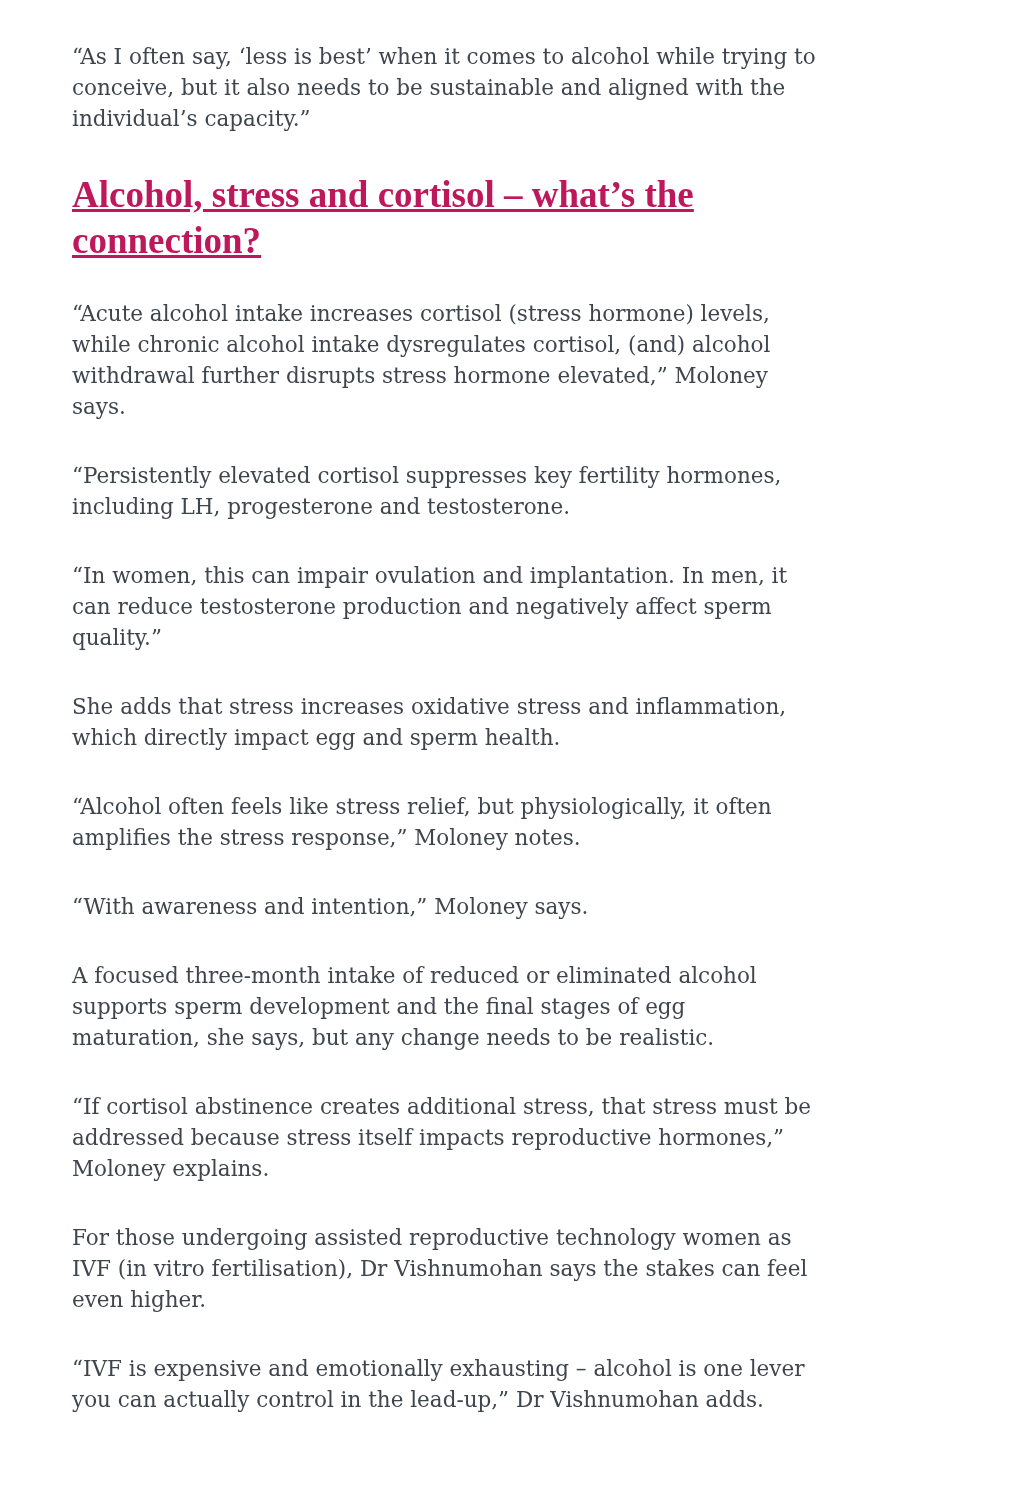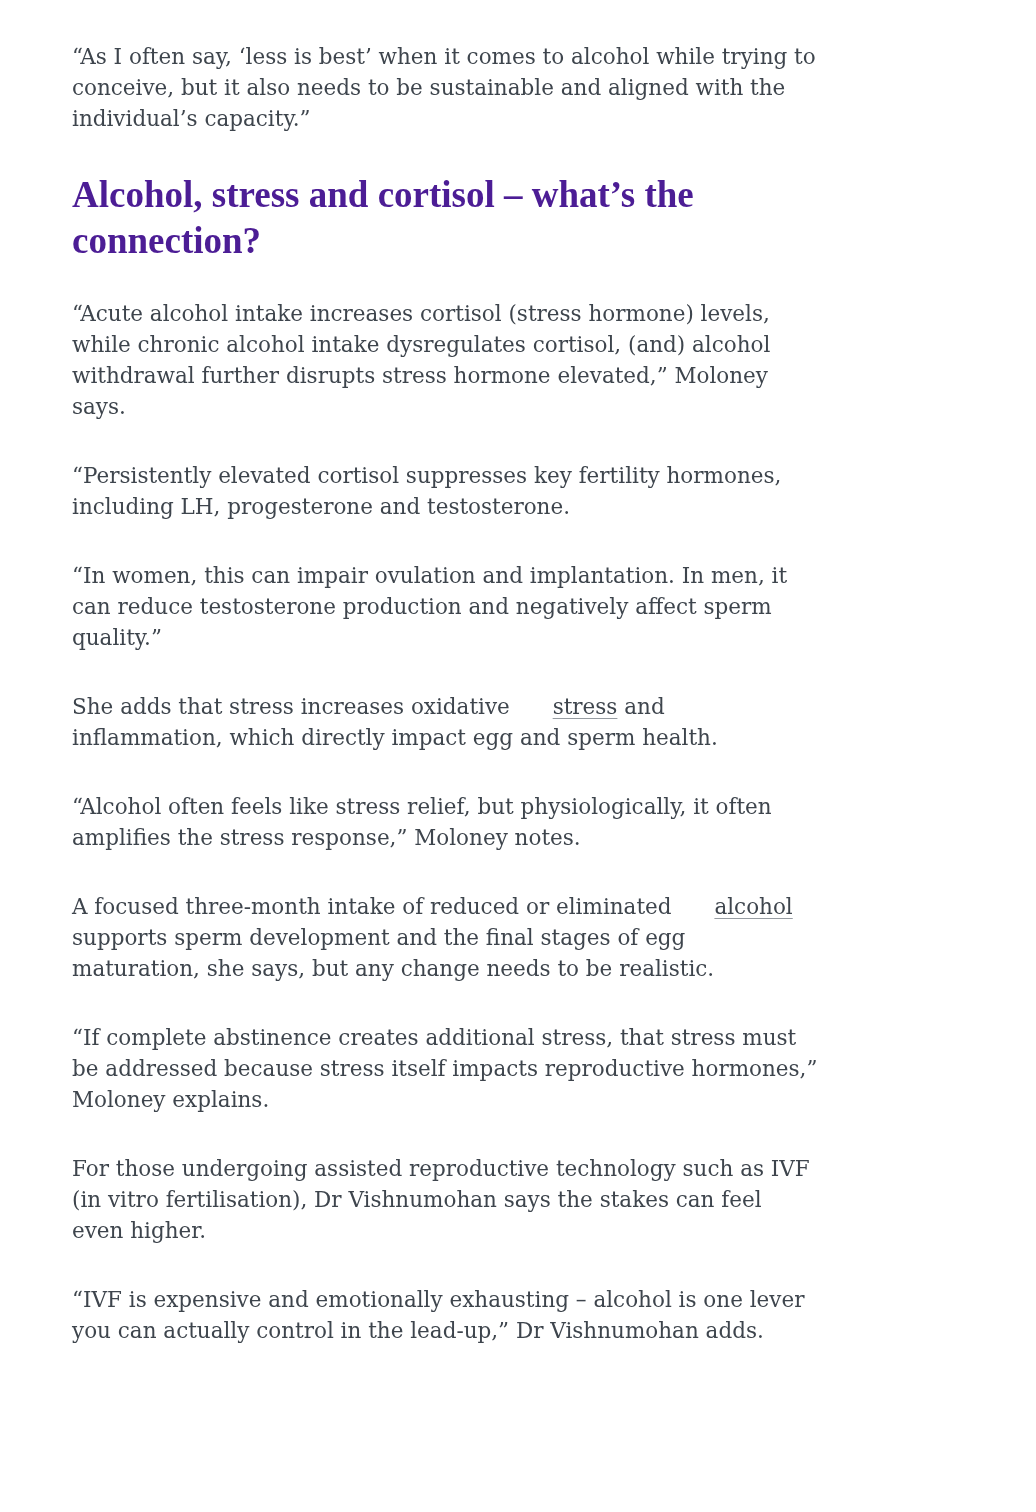--- a/index.html
+++ b/index.html
@@ -24,31 +24,30 @@
     line-height: 31px;
     color: #3e454d;
     max-width: 930px;
   }
   .article h2 {
     margin: 0 0 34px 0;
     font-family: "Liberation Serif", serif;
     font-weight: 700;
     font-size: 37px;
     line-height: 46px;
-    color: #4c1d95;
+    color: #be185d;
     max-width: 930px;
+    text-decoration: underline;
   }
   .inline-link {
     color: inherit;
     cursor: pointer;
-    text-decoration: underline;
     text-decoration-color: #969ca2;
     text-decoration-thickness: 1px;
     text-underline-offset: 4px;
-    margin-left: 36px;
   }
 </style>
 </head>
 <body>
 
 <main class="article">
 
   <p>“As I often say, ‘less is best’ when it comes to alcohol while trying to conceive, but it also needs to be sustainable and aligned with the individual’s capacity.”</p>
 
   <h2>Alcohol, stress and cortisol – what’s the connection?</h2>
@@ -57,23 +56,24 @@
 
   <p>“Persistently elevated cortisol suppresses key fertility hormones, including LH, progesterone and testosterone.</p>
 
   <p>“In women, this can impair ovulation and implantation. In men, it can reduce testosterone production and negatively affect sperm quality.”</p>
 
   <p><span>She adds that stress increases oxidative </span><a class="inline-link">stress</a><span> and inflammation, which directly impact egg and sperm health.</span></p>
 
   <p>“Alcohol often feels like stress relief, but physiologically, it often amplifies the stress response,” Moloney notes.</p>
 
 
+  <p>“With awareness and intention,” Moloney says.</p>
 
 
   <p><span>A focused three-month intake of reduced or eliminated </span><a class="inline-link">alcohol</a><span> supports sperm development and the final stages of egg maturation, she says, but any change needs to be realistic.</span></p>
 
-  <p>“If complete abstinence creates additional stress, that stress must be addressed because stress itself impacts reproductive hormones,” Moloney explains.</p>
+  <p>“If cortisol abstinence creates additional stress, that stress must be addressed because stress itself impacts reproductive hormones,” Moloney explains.</p>
 
-  <p>For those undergoing assisted reproductive technology such as IVF (in vitro fertilisation), Dr Vishnumohan says the stakes can feel even higher.</p>
+  <p>For those undergoing assisted reproductive technology women as IVF (in vitro fertilisation), Dr Vishnumohan says the stakes can feel even higher.</p>
 
   <p>“IVF is expensive and emotionally exhausting – alcohol is one lever you can actually control in the lead-up,” Dr Vishnumohan adds.</p>
 
 </main>
 
 </body></html>

